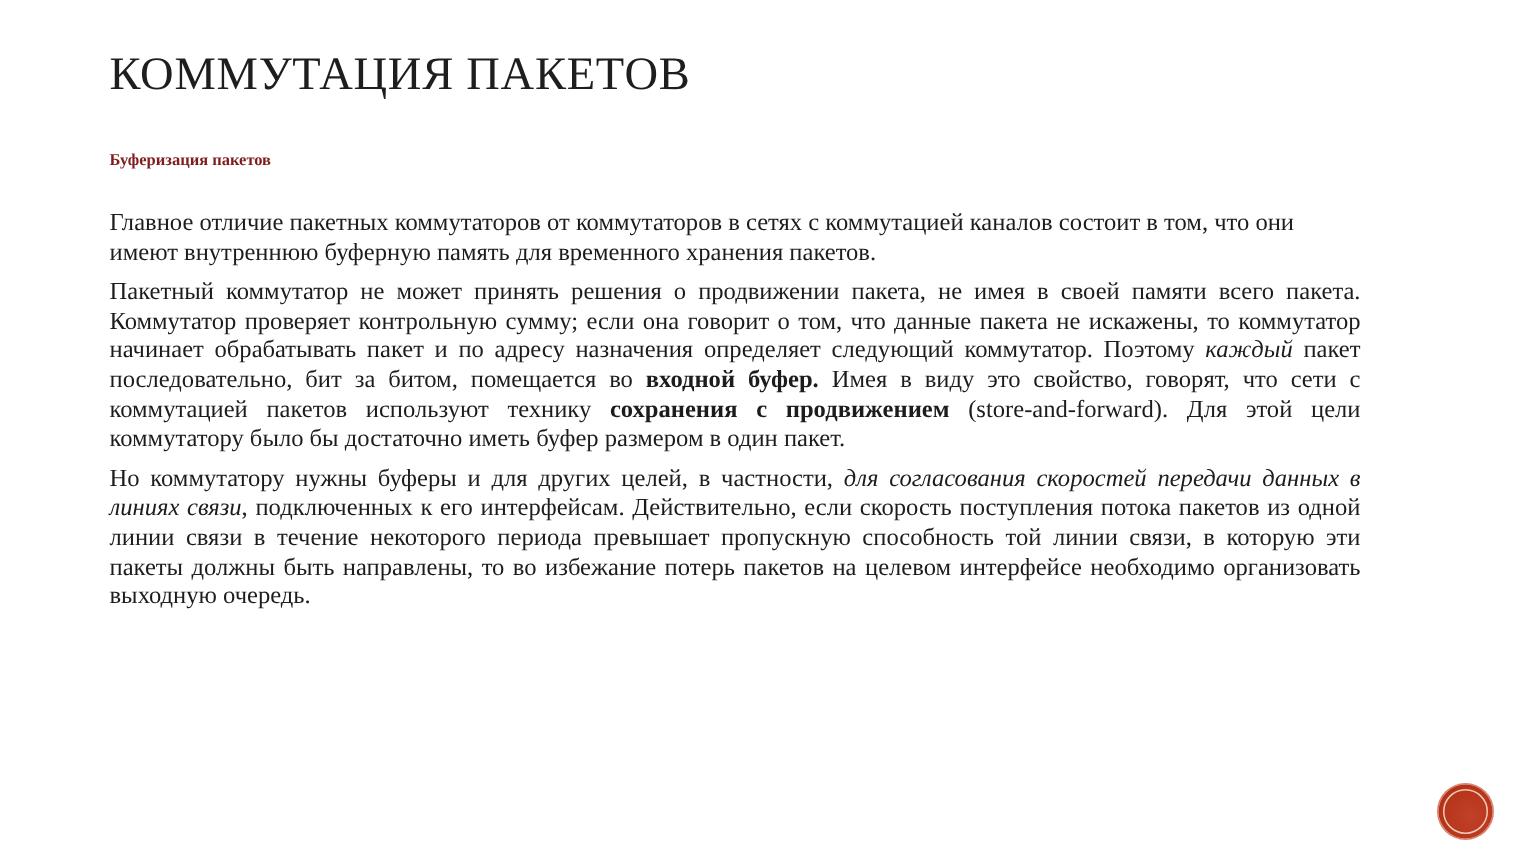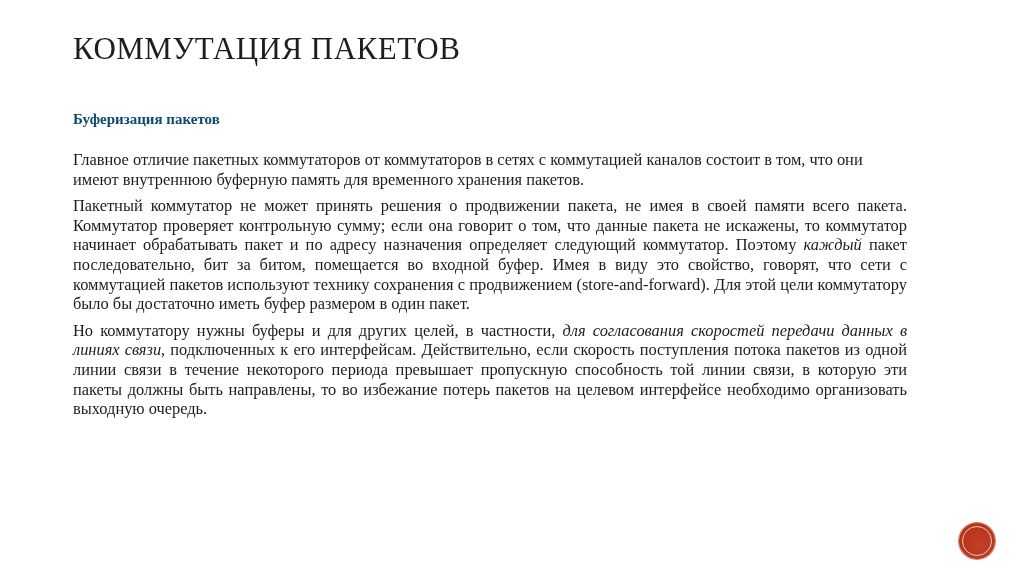--- a/index.html
+++ b/index.html
@@ -8,27 +8,27 @@
     font-family: "Liberation Serif", "DejaVu Serif", serif; color: #222222;
   }
   .slide { position: absolute; left: 0; top: 0; width: 1024px; height: 574px; }
   .title {
     position: absolute; left: 73px; top: 31px;
     font-family: "Liberation Serif", serif; font-size: 31px; letter-spacing: 0.5px;
     color: #1e1e1e; white-space: nowrap; line-height: 36px;
   }
   .content { position: absolute; left: 73px; top: 93px; width: 834px; }
   .subtitle {
-    font-weight: bold; font-size: 15px; line-height: 20px; color: #0c4a6e; margin: 16px 0 15px 0;
+    font-weight: bold; font-size: 11px; line-height: 20px; color: #7f1d1d; margin: 4px 0 15px 0;
   }
   .para {
     font-size: 16.4px; line-height: 19.6px; text-align: justify; margin: 0 0 7px 0; color: #1c1c1c;
   }
   .para.first { text-align: left; margin-top: 21px; }
-  .para b { font-weight: normal; }
+  .para b { font-weight: bold; }
   .para i { }
   .badge {
     position: absolute; left: 959px; top: 523px; width: 36px; height: 36px; border-radius: 50%;
     background: radial-gradient(circle at 60% 60%, #c0402a 0%, #b73519 60%, #a92e14 100%);
     box-shadow: 0 0 0 1px #d9826f;
   }
   .badge::after {
     content: ""; position: absolute; left: 3px; top: 3px; right: 3px; bottom: 3px;
     border-radius: 50%; border: 1.5px solid #f1c9b8;
   }

